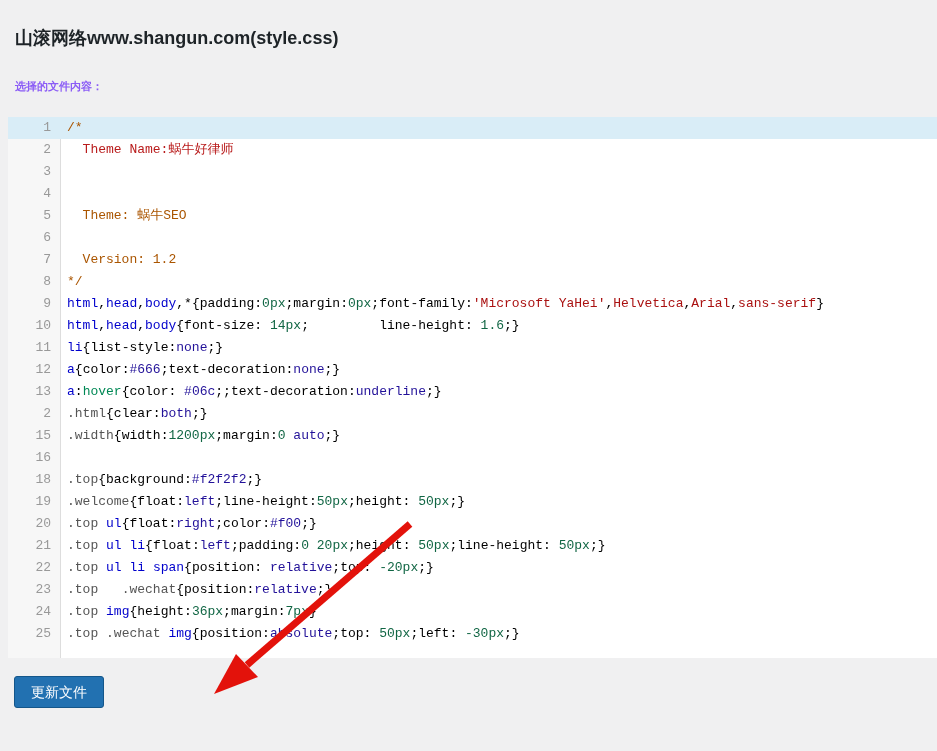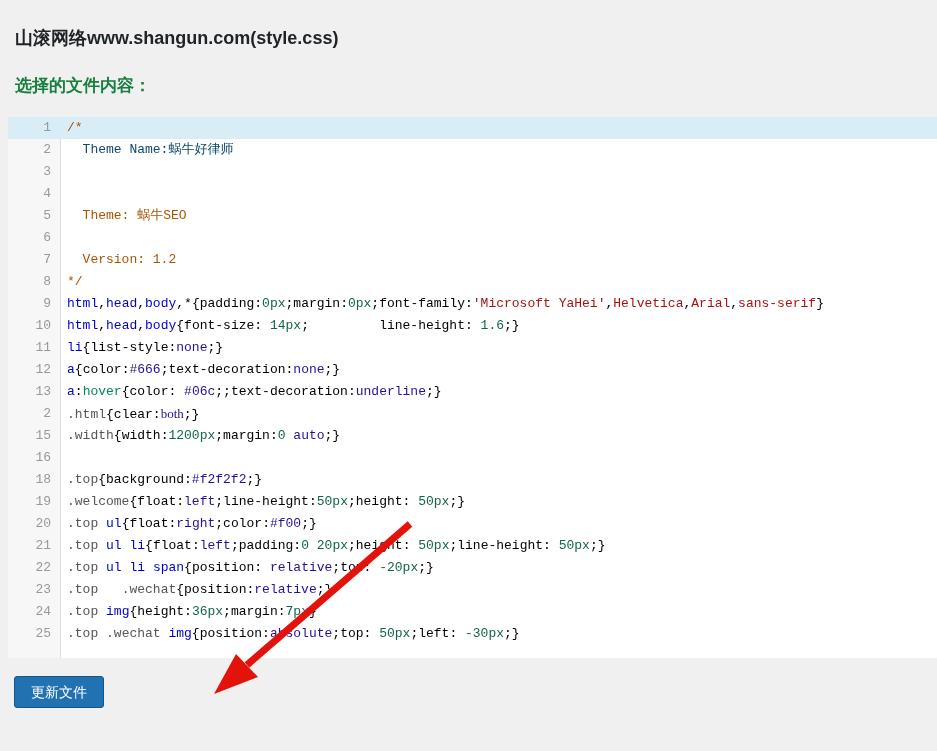--- a/index.html
+++ b/index.html
@@ -10,22 +10,22 @@
     background: var(--page-bg, #f0f0f1);
     font-family: "Liberation Sans", sans-serif;
     color: #1d2327;
   }
   .wrap { padding-top: 26px; }
   .page-title {
     margin: 0 15px; font-size: 18px; line-height: 24px;
     font-weight: bold; color: #1d2327;
   }
   .content-label {
-    margin: 27px 15px 0; font-size: 17px; line-height: 18px;
-    font-weight: bold; color: #15803d;
+    margin: 27px 15px 0; font-size: 11px; line-height: 18px;
+    font-weight: bold; color: #8b5cf6;
   }
   .editor {
     position: relative;
     margin: 22px 0 0 8px;
     height: 541px; overflow: hidden;
     background: #ffffff;
     font-family: "Liberation Mono", "DejaVu Sans Mono", monospace;
     font-size: 13px; line-height: 22px;
   }
   .gutter-strip {
@@ -59,33 +59,33 @@
 
 <div class="wrap">
   <h1 class="page-title">山滚网络www.shangun.com(style.css)</h1>
 
   <div class="content-label">选择的文件内容：</div>
 
   <div class="editor">
     <div class="gutter-strip"></div>
     <div class="lines" id="editor-lines">
         <div class="cm-line active"><span class="gutter">1</span><span class="code"><span style="color: rgb(170, 85, 0);">/*</span></span></div>
-        <div class="cm-line"><span class="gutter">2</span><span class="code"><span style="color: #0c4a6e;">  Theme Name:蜗牛好律师</span></span></div>
+        <div class="cm-line"><span class="gutter">2</span><span class="code"><span style="color: #b91c1c;">  Theme Name:蜗牛好律师</span></span></div>
         <div class="cm-line"><span class="gutter">3</span></div>
         <div class="cm-line"><span class="gutter">4</span></div>
         <div class="cm-line"><span class="gutter">5</span><span class="code"><span style="color: rgb(170, 85, 0);">  Theme: 蜗牛SEO</span></span></div>
         <div class="cm-line"><span class="gutter">6</span></div>
         <div class="cm-line"><span class="gutter">7</span><span class="code"><span style="color: rgb(170, 85, 0);">  Version: 1.2</span></span></div>
         <div class="cm-line"><span class="gutter">8</span><span class="code"><span style="color: rgb(170, 85, 0);">*/</span></span></div>
         <div class="cm-line"><span class="gutter">9</span><span class="code"><span style="color: rgb(0, 0, 204);">html</span><span style="color: rgb(0, 0, 0);">,</span><span style="color: rgb(0, 0, 204);">head</span><span style="color: rgb(0, 0, 0);">,</span><span style="color: rgb(0, 0, 204);">body</span><span style="color: rgb(0, 0, 0);">,*{</span><span style="color: rgb(0, 0, 0);">padding</span><span style="color: rgb(0, 0, 0);">:</span><span style="color: rgb(17, 102, 68);">0px</span><span style="color: rgb(0, 0, 0);">;</span><span style="color: rgb(0, 0, 0);">margin</span><span style="color: rgb(0, 0, 0);">:</span><span style="color: rgb(17, 102, 68);">0px</span><span style="color: rgb(0, 0, 0);">;</span><span style="color: rgb(0, 0, 0);">font-family</span><span style="color: rgb(0, 0, 0);">:</span><span style="color: rgb(170, 17, 17);">'Microsoft YaHei'</span><span style="color: rgb(0, 0, 0);">,</span><span style="color: rgb(170, 17, 17);">Helvetica</span><span style="color: rgb(0, 0, 0);">,</span><span style="color: rgb(170, 17, 17);">Arial</span><span style="color: rgb(0, 0, 0);">,</span><span style="color: rgb(170, 17, 17);">sans-serif</span><span style="color: rgb(0, 0, 0);">}</span></span></div>
         <div class="cm-line"><span class="gutter">10</span><span class="code"><span style="color: rgb(0, 0, 204);">html</span><span style="color: rgb(0, 0, 0);">,</span><span style="color: rgb(0, 0, 204);">head</span><span style="color: rgb(0, 0, 0);">,</span><span style="color: rgb(0, 0, 204);">body</span><span style="color: rgb(0, 0, 0);">{</span><span style="color: rgb(0, 0, 0);">font-size</span><span style="color: rgb(0, 0, 0);">: </span><span style="color: rgb(17, 102, 68);">14px</span><span style="color: rgb(0, 0, 0);">;         </span><span style="color: rgb(0, 0, 0);">line-height</span><span style="color: rgb(0, 0, 0);">: </span><span style="color: rgb(17, 102, 68);">1.6</span><span style="color: rgb(0, 0, 0);">;}</span></span></div>
         <div class="cm-line"><span class="gutter">11</span><span class="code"><span style="color: rgb(0, 0, 204);">li</span><span style="color: rgb(0, 0, 0);">{</span><span style="color: rgb(0, 0, 0);">list-style</span><span style="color: rgb(0, 0, 0);">:</span><span style="color: rgb(34, 17, 153);">none</span><span style="color: rgb(0, 0, 0);">;}</span></span></div>
         <div class="cm-line"><span class="gutter">12</span><span class="code"><span style="color: rgb(0, 0, 204);">a</span><span style="color: rgb(0, 0, 0);">{</span><span style="color: rgb(0, 0, 0);">color</span><span style="color: rgb(0, 0, 0);">:</span><span style="color: rgb(34, 17, 153);">#666</span><span style="color: rgb(0, 0, 0);">;</span><span style="color: rgb(0, 0, 0);">text-decoration</span><span style="color: rgb(0, 0, 0);">:</span><span style="color: rgb(34, 17, 153);">none</span><span style="color: rgb(0, 0, 0);">;}</span></span></div>
         <div class="cm-line"><span class="gutter">13</span><span class="code"><span style="color: rgb(0, 0, 204);">a</span><span style="color: rgb(0, 0, 0);">:</span><span style="color: rgb(0, 136, 85);">hover</span><span style="color: rgb(0, 0, 0);">{</span><span style="color: rgb(0, 0, 0);">color</span><span style="color: rgb(0, 0, 0);">: </span><span style="color: rgb(34, 17, 153);">#06c</span><span style="color: rgb(0, 0, 0);">;;</span><span style="color: rgb(0, 0, 0);">text-decoration</span><span style="color: rgb(0, 0, 0);">:</span><span style="color: rgb(34, 17, 153);">underline</span><span style="color: rgb(0, 0, 0);">;}</span></span></div>
-        <div class="cm-line"><span class="gutter">2</span><span class="code"><span style="color: rgb(85, 85, 85);">.html</span><span style="color: rgb(0, 0, 0);">{</span><span style="color: rgb(0, 0, 0);">clear</span><span style="color: rgb(0, 0, 0);">:</span><span style="color: rgb(34, 17, 153); font-family: Liberation Serif, serif;">both</span><span style="color: rgb(0, 0, 0);">;}</span></span></div>
+        <div class="cm-line"><span class="gutter">2</span><span class="code"><span style="color: rgb(85, 85, 85);">.html</span><span style="color: rgb(0, 0, 0);">{</span><span style="color: rgb(0, 0, 0);">clear</span><span style="color: rgb(0, 0, 0);">:</span><span style="color: rgb(34, 17, 153);">both</span><span style="color: rgb(0, 0, 0);">;}</span></span></div>
         <div class="cm-line"><span class="gutter">15</span><span class="code"><span style="color: rgb(85, 85, 85);">.width</span><span style="color: rgb(0, 0, 0);">{</span><span style="color: rgb(0, 0, 0);">width</span><span style="color: rgb(0, 0, 0);">:</span><span style="color: rgb(17, 102, 68);">1200px</span><span style="color: rgb(0, 0, 0);">;</span><span style="color: rgb(0, 0, 0);">margin</span><span style="color: rgb(0, 0, 0);">:</span><span style="color: rgb(17, 102, 68);">0</span><span style="color: rgb(0, 0, 0);"> </span><span style="color: rgb(34, 17, 153);">auto</span><span style="color: rgb(0, 0, 0);">;}</span></span></div>
         <div class="cm-line"><span class="gutter">16</span><span class="code"></span></div>
         <div class="cm-line"><span class="gutter">18</span><span class="code"><span style="color: rgb(85, 85, 85);">.top</span><span style="color: rgb(0, 0, 0);">{</span><span style="color: rgb(0, 0, 0);">background</span><span style="color: rgb(0, 0, 0);">:</span><span style="color: rgb(34, 17, 153);">#f2f2f2</span><span style="color: rgb(0, 0, 0);">;}</span></span></div>
         <div class="cm-line"><span class="gutter">19</span><span class="code"><span style="color: rgb(85, 85, 85);">.welcome</span><span style="color: rgb(0, 0, 0);">{</span><span style="color: rgb(0, 0, 0);">float</span><span style="color: rgb(0, 0, 0);">:</span><span style="color: rgb(34, 17, 153);">left</span><span style="color: rgb(0, 0, 0);">;</span><span style="color: rgb(0, 0, 0);">line-height</span><span style="color: rgb(0, 0, 0);">:</span><span style="color: rgb(17, 102, 68);">50px</span><span style="color: rgb(0, 0, 0);">;</span><span style="color: rgb(0, 0, 0);">height</span><span style="color: rgb(0, 0, 0);">: </span><span style="color: rgb(17, 102, 68);">50px</span><span style="color: rgb(0, 0, 0);">;}</span></span></div>
         <div class="cm-line"><span class="gutter">20</span><span class="code"><span style="color: rgb(85, 85, 85);">.top</span><span style="color: rgb(0, 0, 0);"> </span><span style="color: rgb(0, 0, 204);">ul</span><span style="color: rgb(0, 0, 0);">{</span><span style="color: rgb(0, 0, 0);">float</span><span style="color: rgb(0, 0, 0);">:</span><span style="color: rgb(34, 17, 153);">right</span><span style="color: rgb(0, 0, 0);">;</span><span style="color: rgb(0, 0, 0);">color</span><span style="color: rgb(0, 0, 0);">:</span><span style="color: rgb(34, 17, 153);">#f00</span><span style="color: rgb(0, 0, 0);">;}</span></span></div>
         <div class="cm-line"><span class="gutter">21</span><span class="code"><span style="color: rgb(85, 85, 85);">.top</span><span style="color: rgb(0, 0, 0);"> </span><span style="color: rgb(0, 0, 204);">ul</span><span style="color: rgb(0, 0, 0);"> </span><span style="color: rgb(0, 0, 204);">li</span><span style="color: rgb(0, 0, 0);">{</span><span style="color: rgb(0, 0, 0);">float</span><span style="color: rgb(0, 0, 0);">:</span><span style="color: rgb(34, 17, 153);">left</span><span style="color: rgb(0, 0, 0);">;</span><span style="color: rgb(0, 0, 0);">padding</span><span style="color: rgb(0, 0, 0);">:</span><span style="color: rgb(17, 102, 68);">0</span><span style="color: rgb(0, 0, 0);"> </span><span style="color: rgb(17, 102, 68);">20px</span><span style="color: rgb(0, 0, 0);">;</span><span style="color: rgb(0, 0, 0);">height</span><span style="color: rgb(0, 0, 0);">: </span><span style="color: rgb(17, 102, 68);">50px</span><span style="color: rgb(0, 0, 0);">;</span><span style="color: rgb(0, 0, 0);">line-height</span><span style="color: rgb(0, 0, 0);">: </span><span style="color: rgb(17, 102, 68);">50px</span><span style="color: rgb(0, 0, 0);">;}</span></span></div>
         <div class="cm-line"><span class="gutter">22</span><span class="code"><span style="color: rgb(85, 85, 85);">.top</span><span style="color: rgb(0, 0, 0);"> </span><span style="color: rgb(0, 0, 204);">ul</span><span style="color: rgb(0, 0, 0);"> </span><span style="color: rgb(0, 0, 204);">li</span><span style="color: rgb(0, 0, 0);"> </span><span style="color: rgb(0, 0, 204);">span</span><span style="color: rgb(0, 0, 0);">{</span><span style="color: rgb(0, 0, 0);">position</span><span style="color: rgb(0, 0, 0);">: </span><span style="color: rgb(34, 17, 153);">relative</span><span style="color: rgb(0, 0, 0);">;</span><span style="color: rgb(0, 0, 0);">top</span><span style="color: rgb(0, 0, 0);">: </span><span style="color: rgb(17, 102, 68);">-20px</span><span style="color: rgb(0, 0, 0);">;}</span></span></div>
         <div class="cm-line"><span class="gutter">23</span><span class="code"><span style="color: rgb(85, 85, 85);">.top</span><span style="color: rgb(0, 0, 0);">   </span><span style="color: rgb(85, 85, 85);">.wechat</span><span style="color: rgb(0, 0, 0);">{</span><span style="color: rgb(0, 0, 0);">position</span><span style="color: rgb(0, 0, 0);">:</span><span style="color: rgb(34, 17, 153);">relative</span><span style="color: rgb(0, 0, 0);">;}</span></span></div>
         <div class="cm-line"><span class="gutter">24</span><span class="code"><span style="color: rgb(85, 85, 85);">.top</span><span style="color: rgb(0, 0, 0);"> </span><span style="color: rgb(0, 0, 204);">img</span><span style="color: rgb(0, 0, 0);">{</span><span style="color: rgb(0, 0, 0);">height</span><span style="color: rgb(0, 0, 0);">:</span><span style="color: rgb(17, 102, 68);">36px</span><span style="color: rgb(0, 0, 0);">;</span><span style="color: rgb(0, 0, 0);">margin</span><span style="color: rgb(0, 0, 0);">:</span><span style="color: rgb(17, 102, 68);">7px</span><span style="color: rgb(0, 0, 0);">}</span></span></div>
         <div class="cm-line"><span class="gutter">25</span><span class="code"><span style="color: rgb(85, 85, 85);">.top</span><span style="color: rgb(0, 0, 0);"> </span><span style="color: rgb(85, 85, 85);">.wechat</span><span style="color: rgb(0, 0, 0);"> </span><span style="color: rgb(0, 0, 204);">img</span><span style="color: rgb(0, 0, 0);">{</span><span style="color: rgb(0, 0, 0);">position</span><span style="color: rgb(0, 0, 0);">:</span><span style="color: rgb(34, 17, 153);">absolute</span><span style="color: rgb(0, 0, 0);">;</span><span style="color: rgb(0, 0, 0);">top</span><span style="color: rgb(0, 0, 0);">: </span><span style="color: rgb(17, 102, 68);">50px</span><span style="color: rgb(0, 0, 0);">;</span><span style="color: rgb(0, 0, 0);">left</span><span style="color: rgb(0, 0, 0);">: </span><span style="color: rgb(17, 102, 68);">-30px</span><span style="color: rgb(0, 0, 0);">;}</span></span></div>

